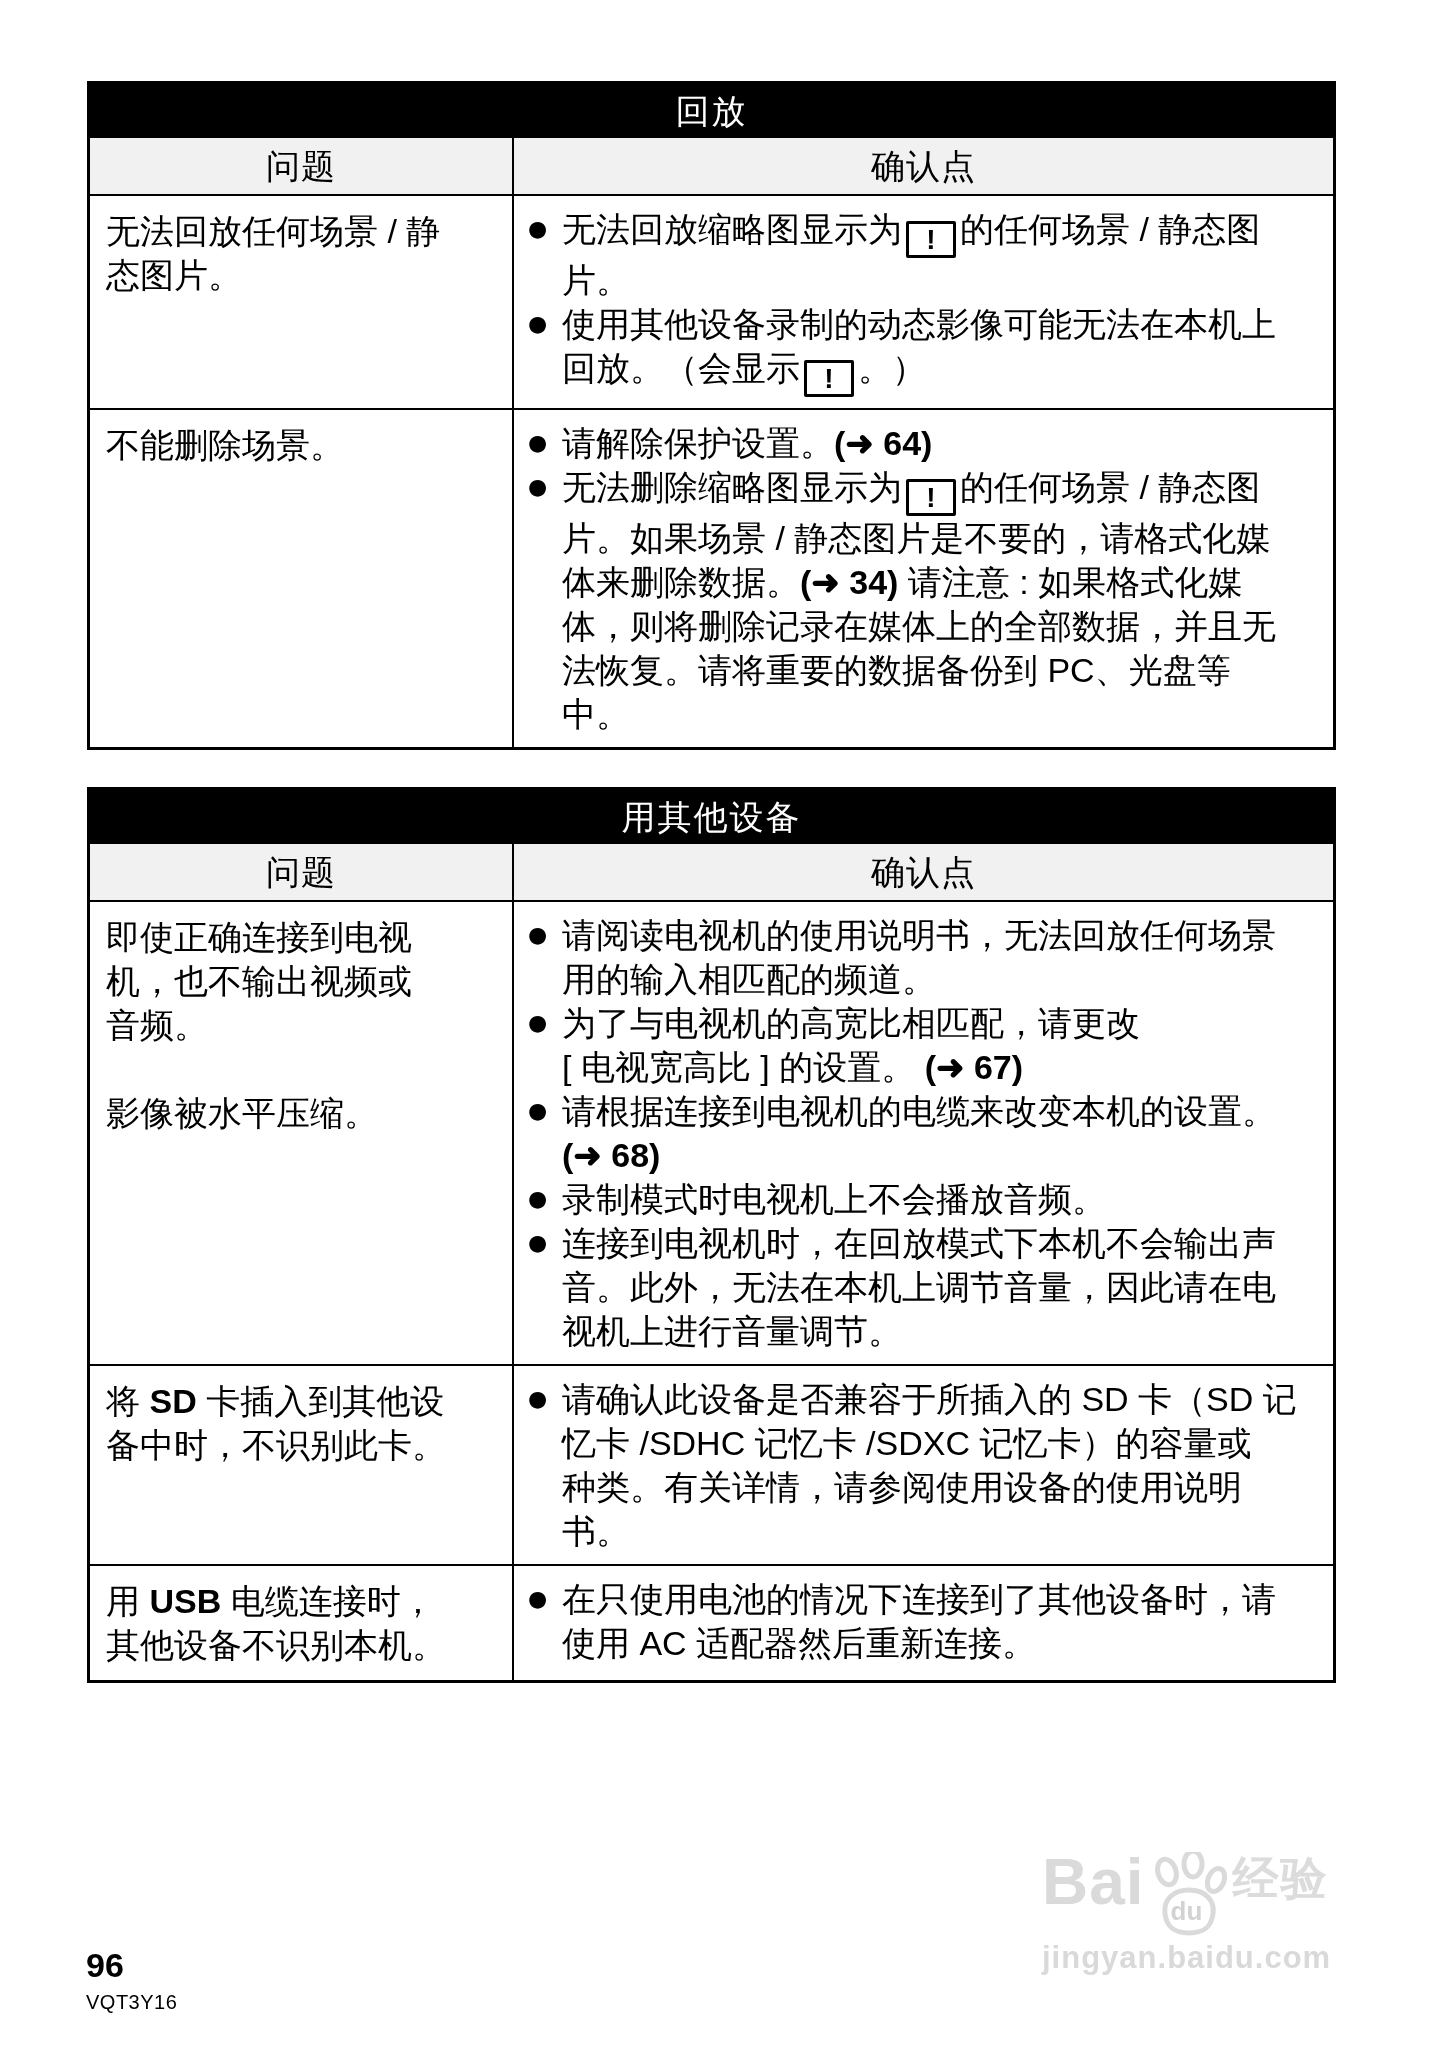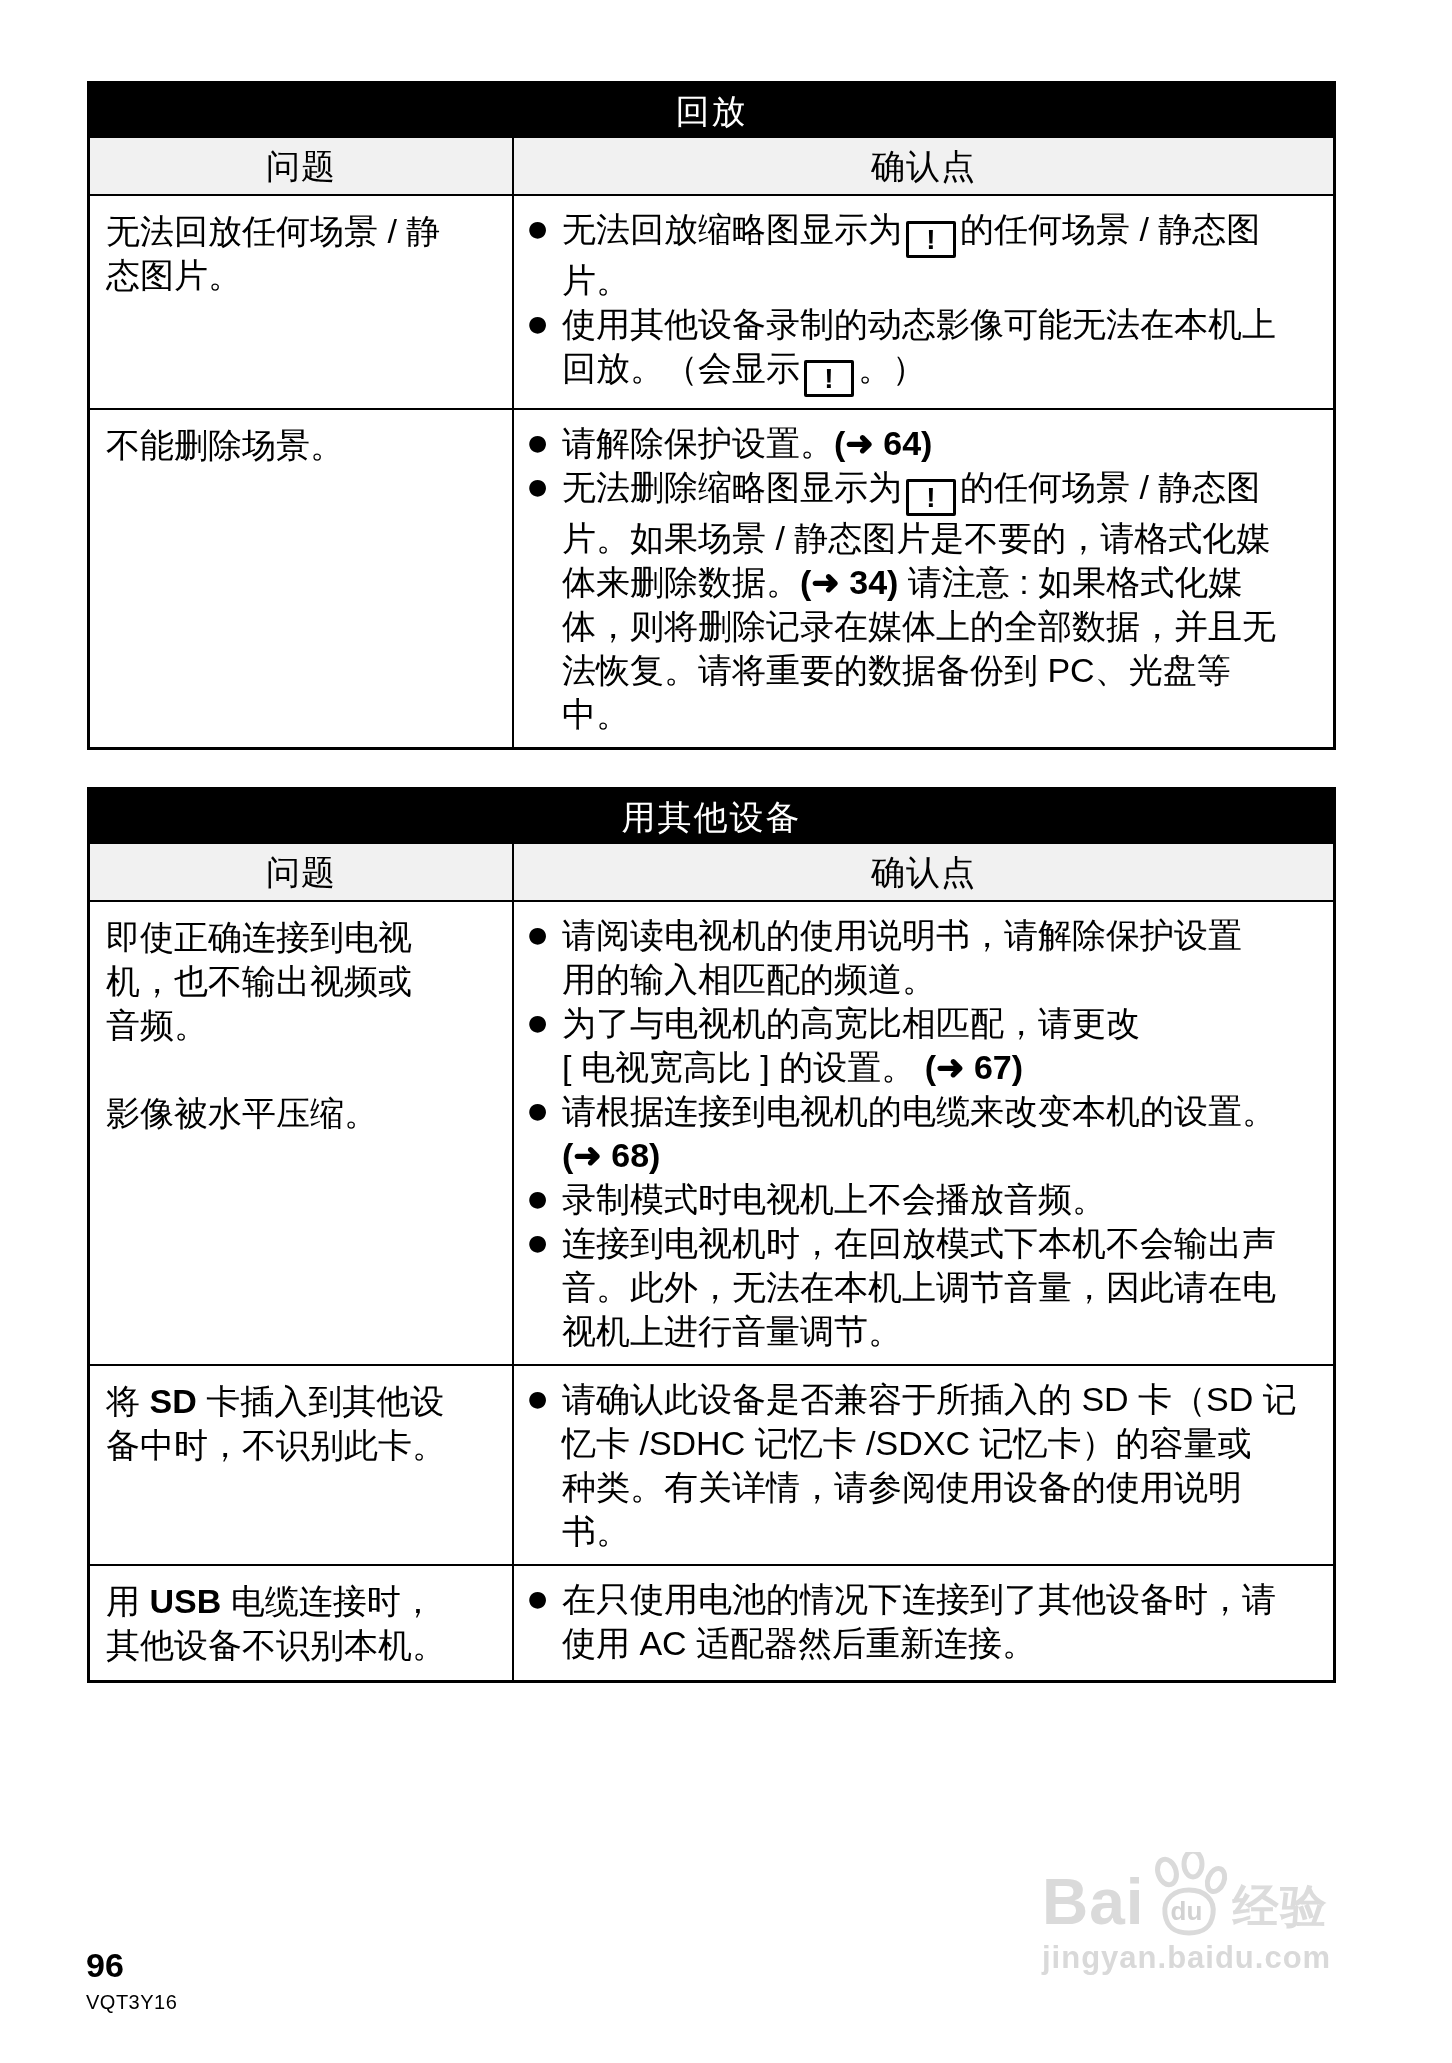--- a/index.html
+++ b/index.html
@@ -44,21 +44,21 @@
     font-weight:bold;font-size:28px;
     vertical-align:-8px;margin:0 4px;
   }
   .ref{font-family:"Liberation Sans",sans-serif;font-weight:bold;}
   b{font-family:"Liberation Sans",sans-serif;}
   .footer{position:absolute;left:86px;top:1948px;}
   .pagenum{font-family:"Liberation Sans",sans-serif;font-weight:bold;font-size:34px;line-height:34px;}
   .doccode{font-family:"Liberation Sans",sans-serif;font-size:20px;margin-top:9px;letter-spacing:0.5px;}
   
   .watermark{position:absolute;left:1042px;top:1852px;color:#dadada;user-select:none;}
-  .wm-logo{display:flex;align-items:flex-end;}
+  .wm-logo{display:flex;}
   .wm-bai{font-family:"Liberation Sans",sans-serif;font-weight:bold;font-size:64px;line-height:60px;letter-spacing:1px;color:#dadada;}
   .wm-paw-wrap{position:relative;width:84px;height:86px;margin:0 2px -6px 2px;}
   .wm-du{
     position:absolute;left:24px;top:44px;
     font-family:"Liberation Sans",sans-serif;font-weight:bold;font-size:26px;color:#d2d2d2;
   }
   .wm-badge{font-family:"DejaVu Sans",sans-serif;font-weight:bold;font-size:46px;line-height:52px;color:#dcdcdc;letter-spacing:2px;}
   .wm-url{font-family:"Liberation Sans",sans-serif;font-weight:bold;font-size:31px;margin-top:8px;color:#d9d9d9;letter-spacing:1px;}
 </style>
 </head>
@@ -93,21 +93,21 @@
       <div class="tbl">
         <div class="tbl-title">用其他设备</div>
         <div class="row head">
           <div class="cell th">问题</div>
           <div class="cell th">确认点</div>
         </div>
         <div class="row">
           <div class="cell prob"><p>即使正确连接到电视
 机，也不输出视频或
 音频。</p><p>影像被水平压缩。</p></div>
-          <div class="cell checks"><ul class="check-list"><li class="check-item"><span class="bullet">●</span><span class="check-text">请阅读电视机的使用说明书，请解除保护设置
+          <div class="cell checks"><ul class="check-list"><li class="check-item"><span class="bullet">●</span><span class="check-text">请阅读电视机的使用说明书，无法回放任何场景
 用的输入相匹配的频道。</span></li><li class="check-item"><span class="bullet">●</span><span class="check-text">为了与电视机的高宽比相匹配，请更改
 [ 电视宽高比 ] 的设置。 <span class="ref">(➜ 67)</span></span></li><li class="check-item"><span class="bullet">●</span><span class="check-text">请根据连接到电视机的电缆来改变本机的设置。
 <span class="ref">(➜ 68)</span></span></li><li class="check-item"><span class="bullet">●</span><span class="check-text">录制模式时电视机上不会播放音频。</span></li><li class="check-item"><span class="bullet">●</span><span class="check-text">连接到电视机时，在回放模式下本机不会输出声
 音。此外，无法在本机上调节音量，因此请在电
 视机上进行音量调节。</span></li></ul></div>
         </div>
         <div class="row">
           <div class="cell prob"><p>将 <b>SD</b> 卡插入到其他设
 备中时，不识别此卡。</p></div>
           <div class="cell checks"><ul class="check-list"><li class="check-item"><span class="bullet">●</span><span class="check-text">请确认此设备是否兼容于所插入的 SD 卡（SD 记

